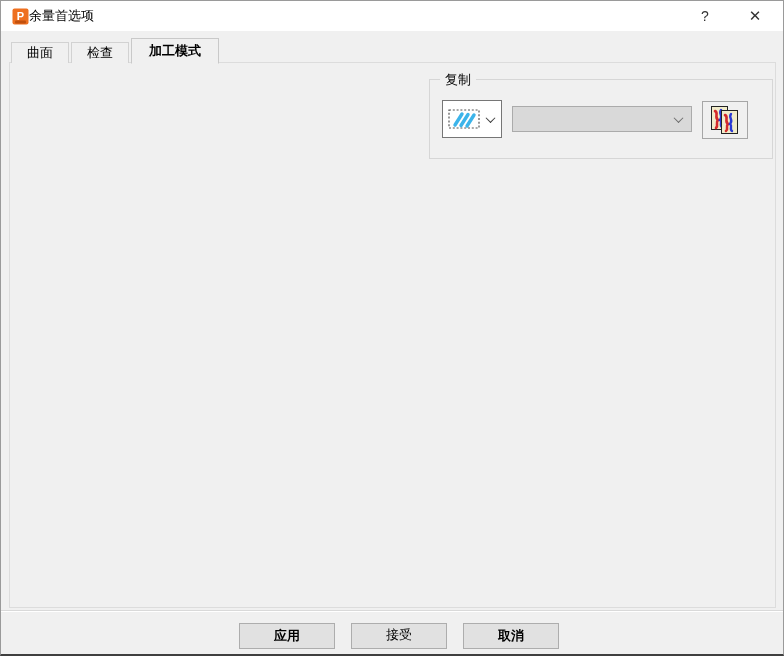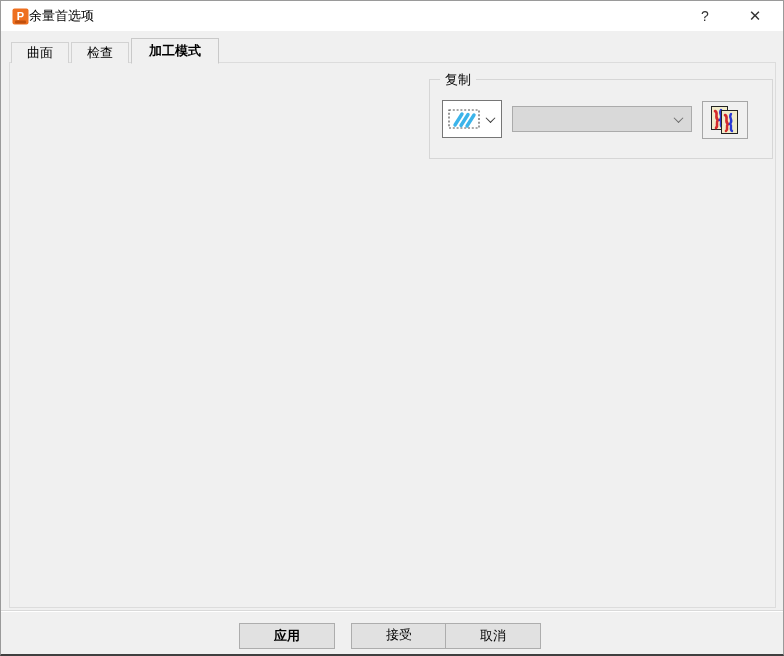--- a/index.html
+++ b/index.html
@@ -86,21 +86,21 @@
   .hscroll { position:absolute; left:0; bottom:0; width:729px; height:17px; background:#f0f0f0; }
   .hthumb { position:absolute; left:18px; top:0; width:670px; height:17px; background:#cdcdcd; }
   .left  { left:0; } .left .sarr{ transform:rotate(135deg) translate(-1px,1px); }
   .right { right:0; } .right .sarr{ transform:rotate(-45deg) translate(1px,1px); }
   .corner { position:absolute; right:0; bottom:0; width:17px; height:17px; background:#f0f0f0; }
   
   .sep { position:absolute; left:0; top:609px; width:784px; height:2px;
     border-top:1px solid #d9d9d9; border-bottom:1px solid #ffffff; }
   .fbtn { position:absolute; top:622px; width:96px; height:26px; background:#e1e1e1;
     border:1px solid #adadad; font-size:13px; font-family:inherit; text-align:center; line-height:24px; }
-  .fb0 { left:238px;font-weight:bold; } .fb1 { left:350px;font-family:Liberation Mono, monospace; } .fb2 { left:444px; }
+  .fb0 { left:238px;font-weight:bold; } .fb1 { left:350px;font-family:Liberation Mono, monospace; } .fb2 { left:462px;font-weight:bold; }
 </style>
 </head>
 <body>
 
 <div class="win">
 
   <div class="titlebar">
     <svg class="appicon" viewBox="0 0 17 17">
       <rect x="0.5" y="0.5" width="16" height="16" rx="2" fill="#ee6f1f"></rect>
       <rect x="3" y="12.5" width="11" height="3" rx="1" fill="#c1500e"></rect>

